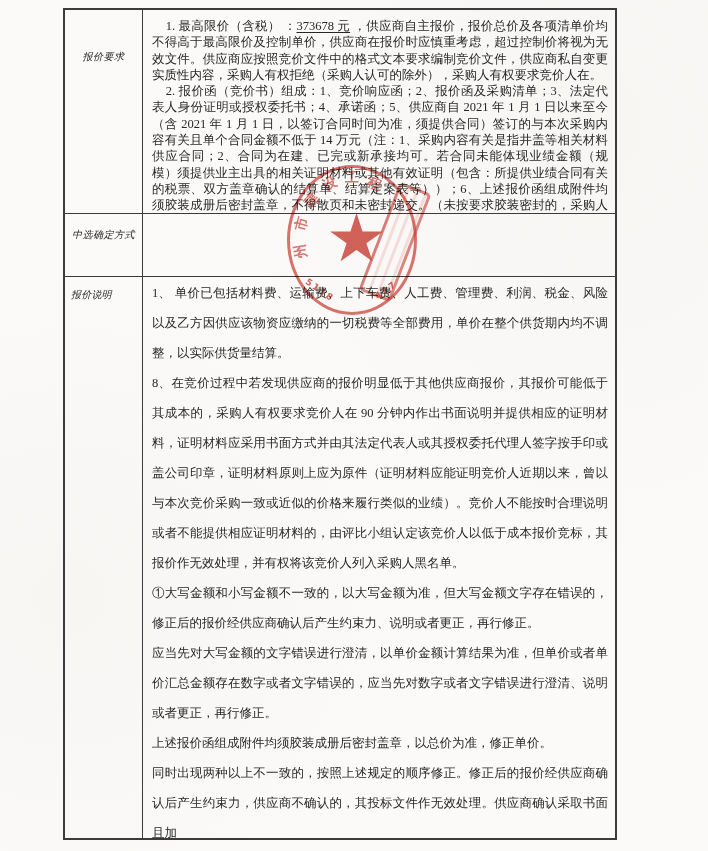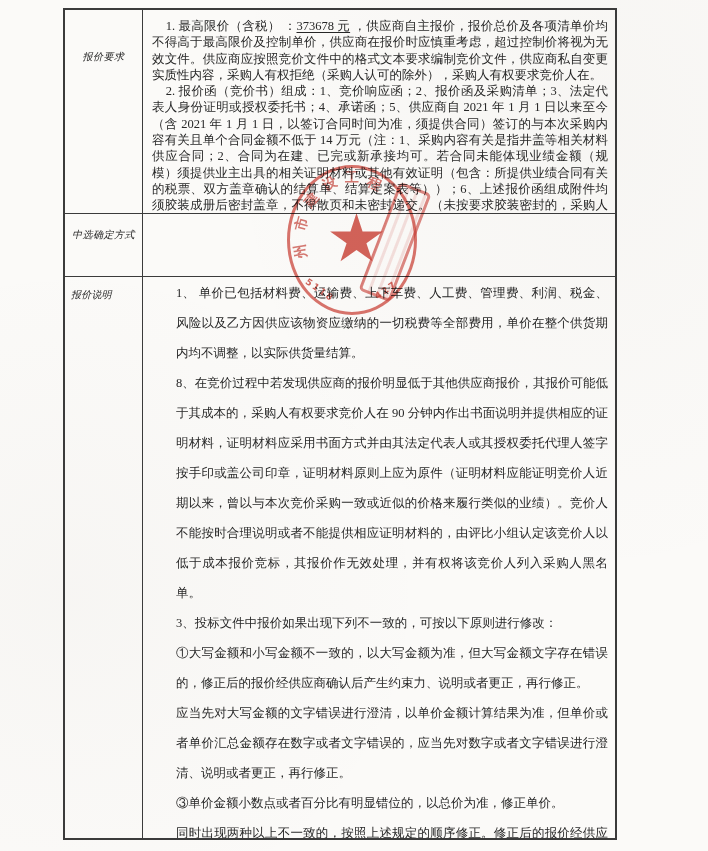--- a/index.html
+++ b/index.html
@@ -20,21 +20,21 @@
   
   .doc-table {
     position:absolute; left:63px; top:8px; width:554px; height:832px;
     border:2px solid #3b3b3b;
     display:flex; flex-direction:column;
   }
   .t-row { display:flex; overflow:hidden; }
   .t-row + .t-row { border-top:1.5px solid #3b3b3b; }
   .row1 { height:203px; }
   .row2 { height:63px;flex-direction:column; }
-  .row3 { flex:1;gap:24px; }
+  .row3 { flex:1; }
   .cell-label {
     width:78px; flex:0 0 78px;
     border-right:1.5px solid #3b3b3b;
     font-size:10px; letter-spacing:.5px; color:#1f1f1f;font-style:italic;
   }
   .row1 .cell-label { text-align:center; padding-top:40px; }
   .row2 .cell-label { text-align:left; padding:10px 3px 0 7px; line-height:22px; }
   .row3 .cell-label { text-align:left; padding:11px 3px 0 6px; letter-spacing:.2px; }
   .cell-content {
     flex:1; padding:0 7px 0 9px;
@@ -111,24 +111,23 @@
       </div>
     </div>
 
     <div class="t-row row3">
       <div class="cell-label">
         <span>报价说明</span>
       </div>
       <div class="cell-content">
         <p>1、 单价已包括材料费、运输费、上下车费、人工费、管理费、利润、税金、风险以及乙方因供应该物资应缴纳的一切税费等全部费用，单价在整个供货期内均不调整，以实际供货量结算。</p>
         <p>8、在竞价过程中若发现供应商的报价明显低于其他供应商报价，其报价可能低于其成本的，采购人有权要求竞价人在 90 分钟内作出书面说明并提供相应的证明材料，证明材料应采用书面方式并由其法定代表人或其授权委托代理人签字按手印或盖公司印章，证明材料原则上应为原件（证明材料应能证明竞价人近期以来，曾以与本次竞价采购一致或近似的价格来履行类似的业绩）。竞价人不能按时合理说明或者不能提供相应证明材料的，由评比小组认定该竞价人以低于成本报价竞标，其报价作无效处理，并有权将该竞价人列入采购人黑名单。</p>
-        <p>3、投标文件中报价如果出现下列不一致的，可按以下原则进行修改：</p>
         <p>①大写金额和小写金额不一致的，以大写金额为准，但大写金额文字存在错误的，修正后的报价经供应商确认后产生约束力、说明或者更正，再行修正。</p>
         <p>应当先对大写金额的文字错误进行澄清，以单价金额计算结果为准，但单价或者单价汇总金额存在数字或者文字错误的，应当先对数字或者文字错误进行澄清、说明或者更正，再行修正。</p>
-        <p>③单价金额小数点或者百分比有明显错位的，以总价为准，修正单价。</p>
+        <p>上述报价函组成附件均须胶装成册后密封盖章，以总价为准，修正单价。</p>
         <p>同时出现两种以上不一致的，按照上述规定的顺序修正。修正后的报价经供应商确认后产生约束力，供应商不确认的，其投标文件作无效处理。供应商确认采取书面且加</p>
       </div>
     </div>
 
   </div>
 
   <div class="stamp">
     <div class="ring"></div>
     <div class="star"></div>
     <span class="arc c0">州</span>

